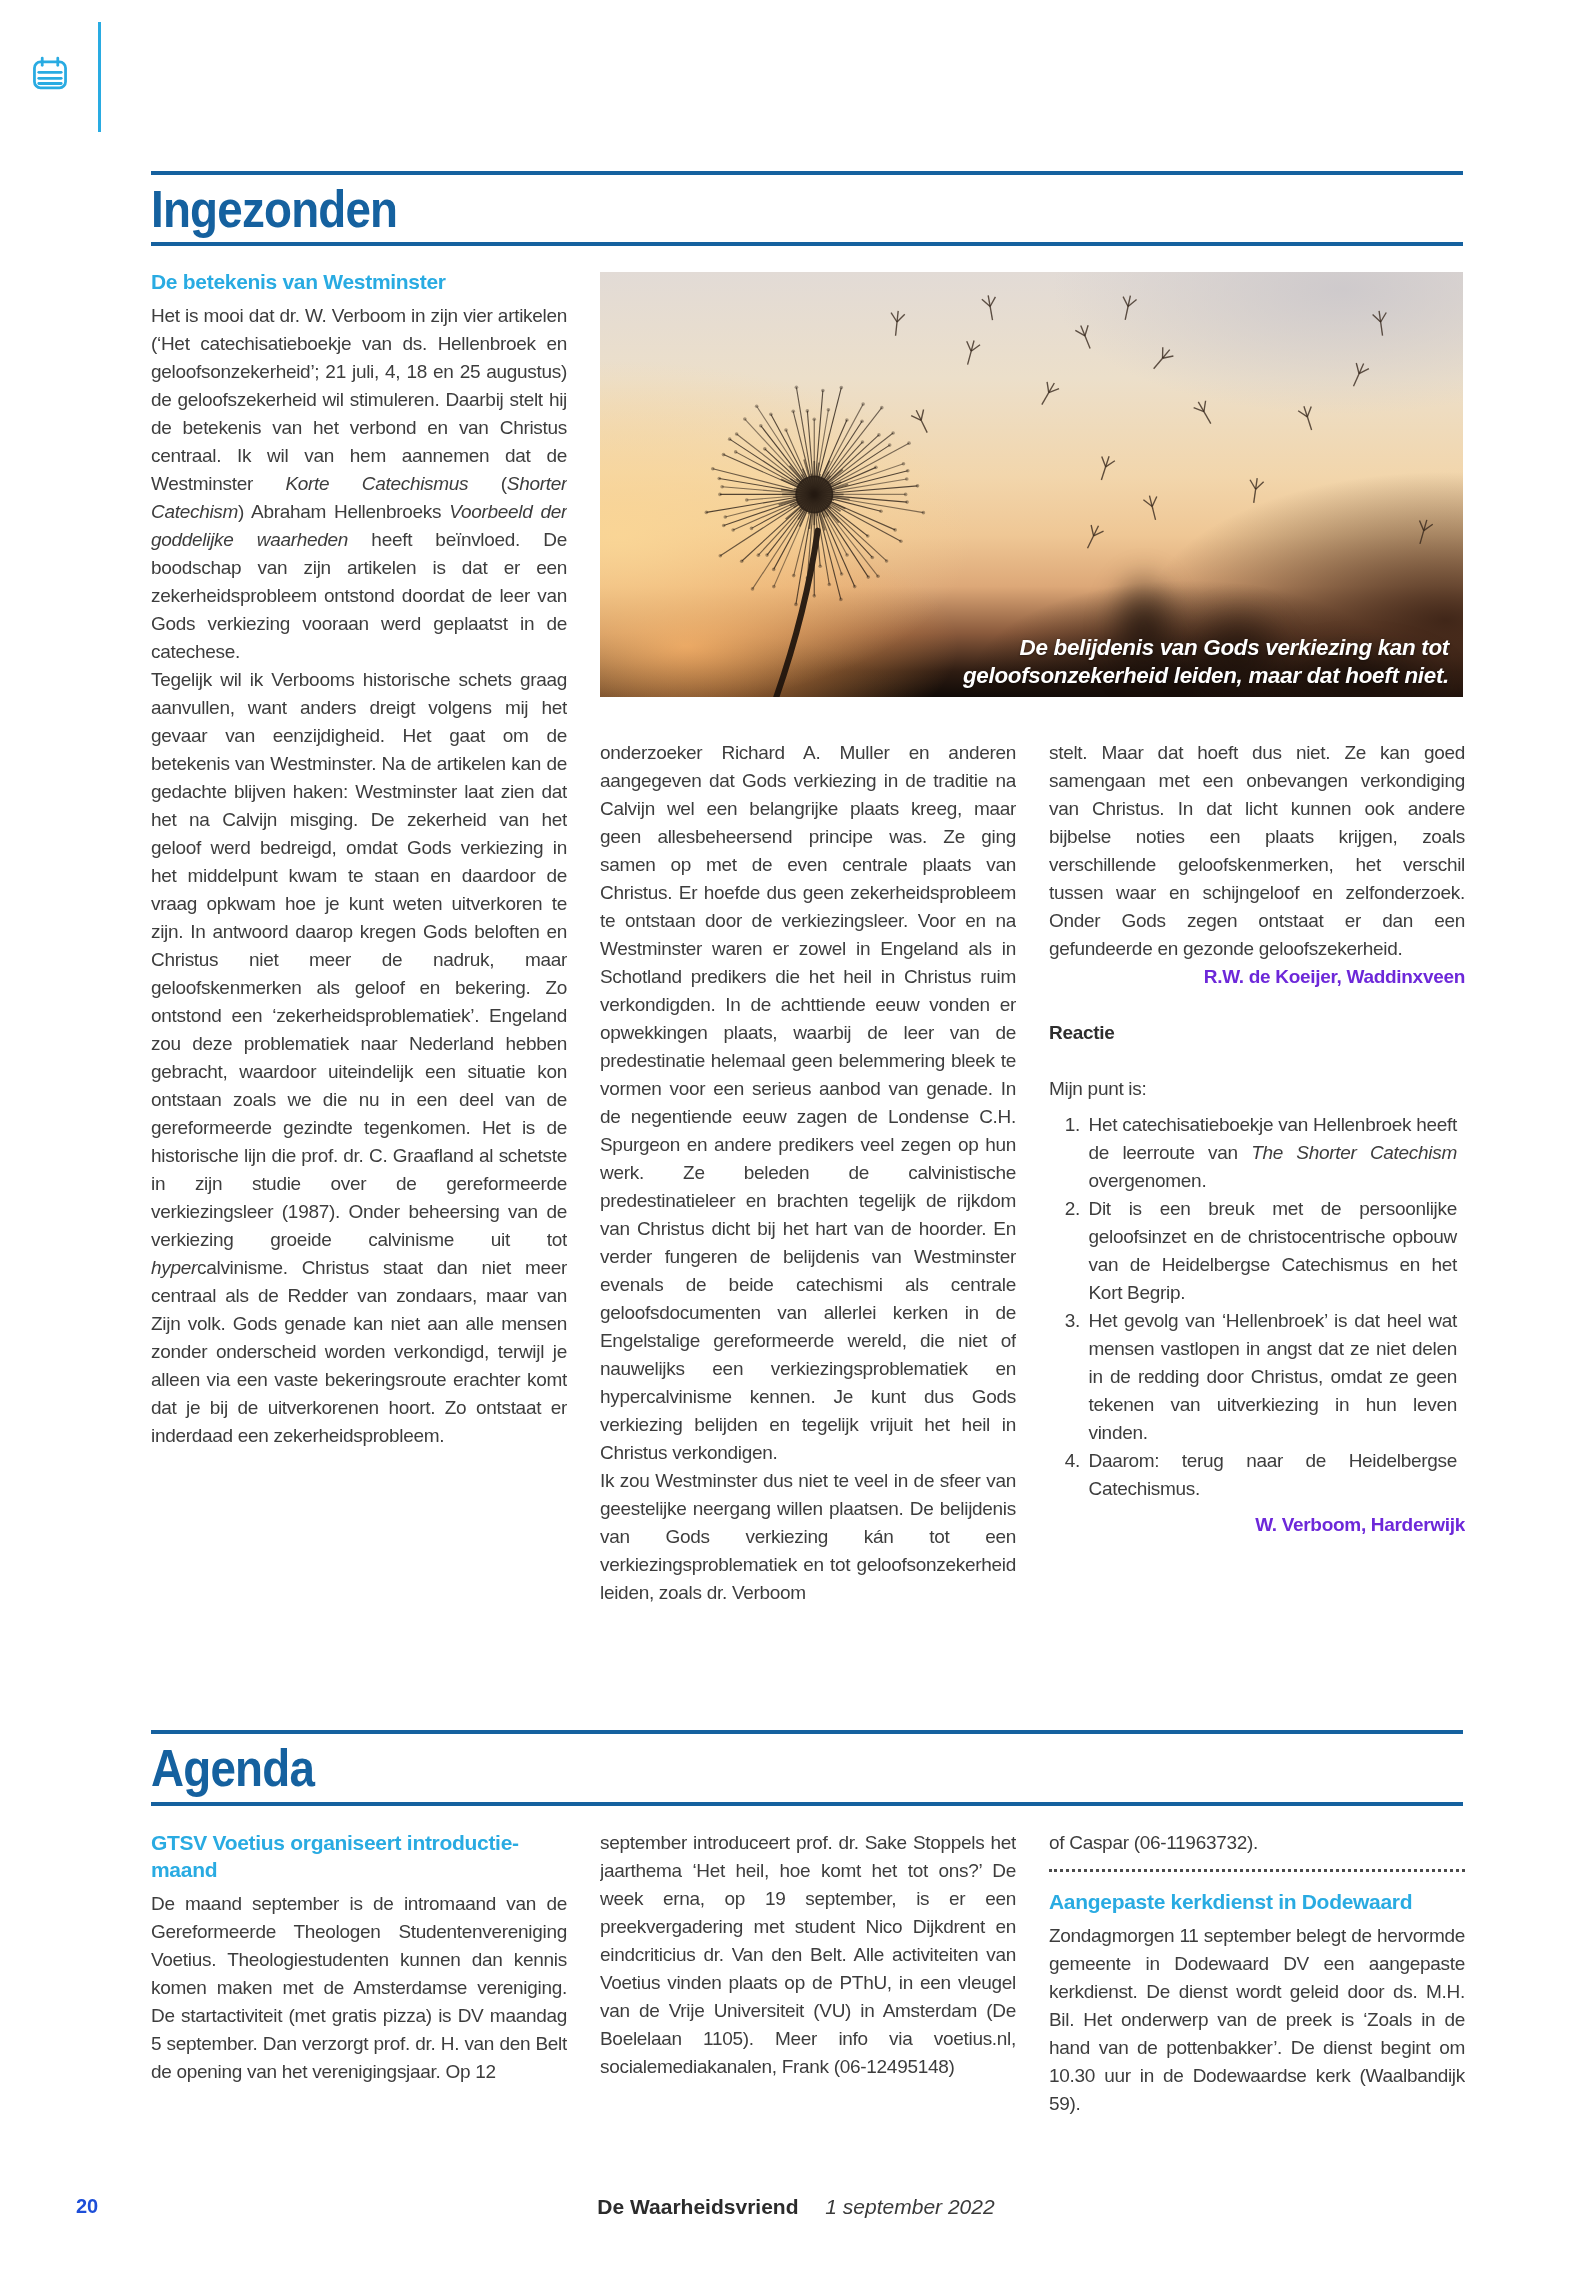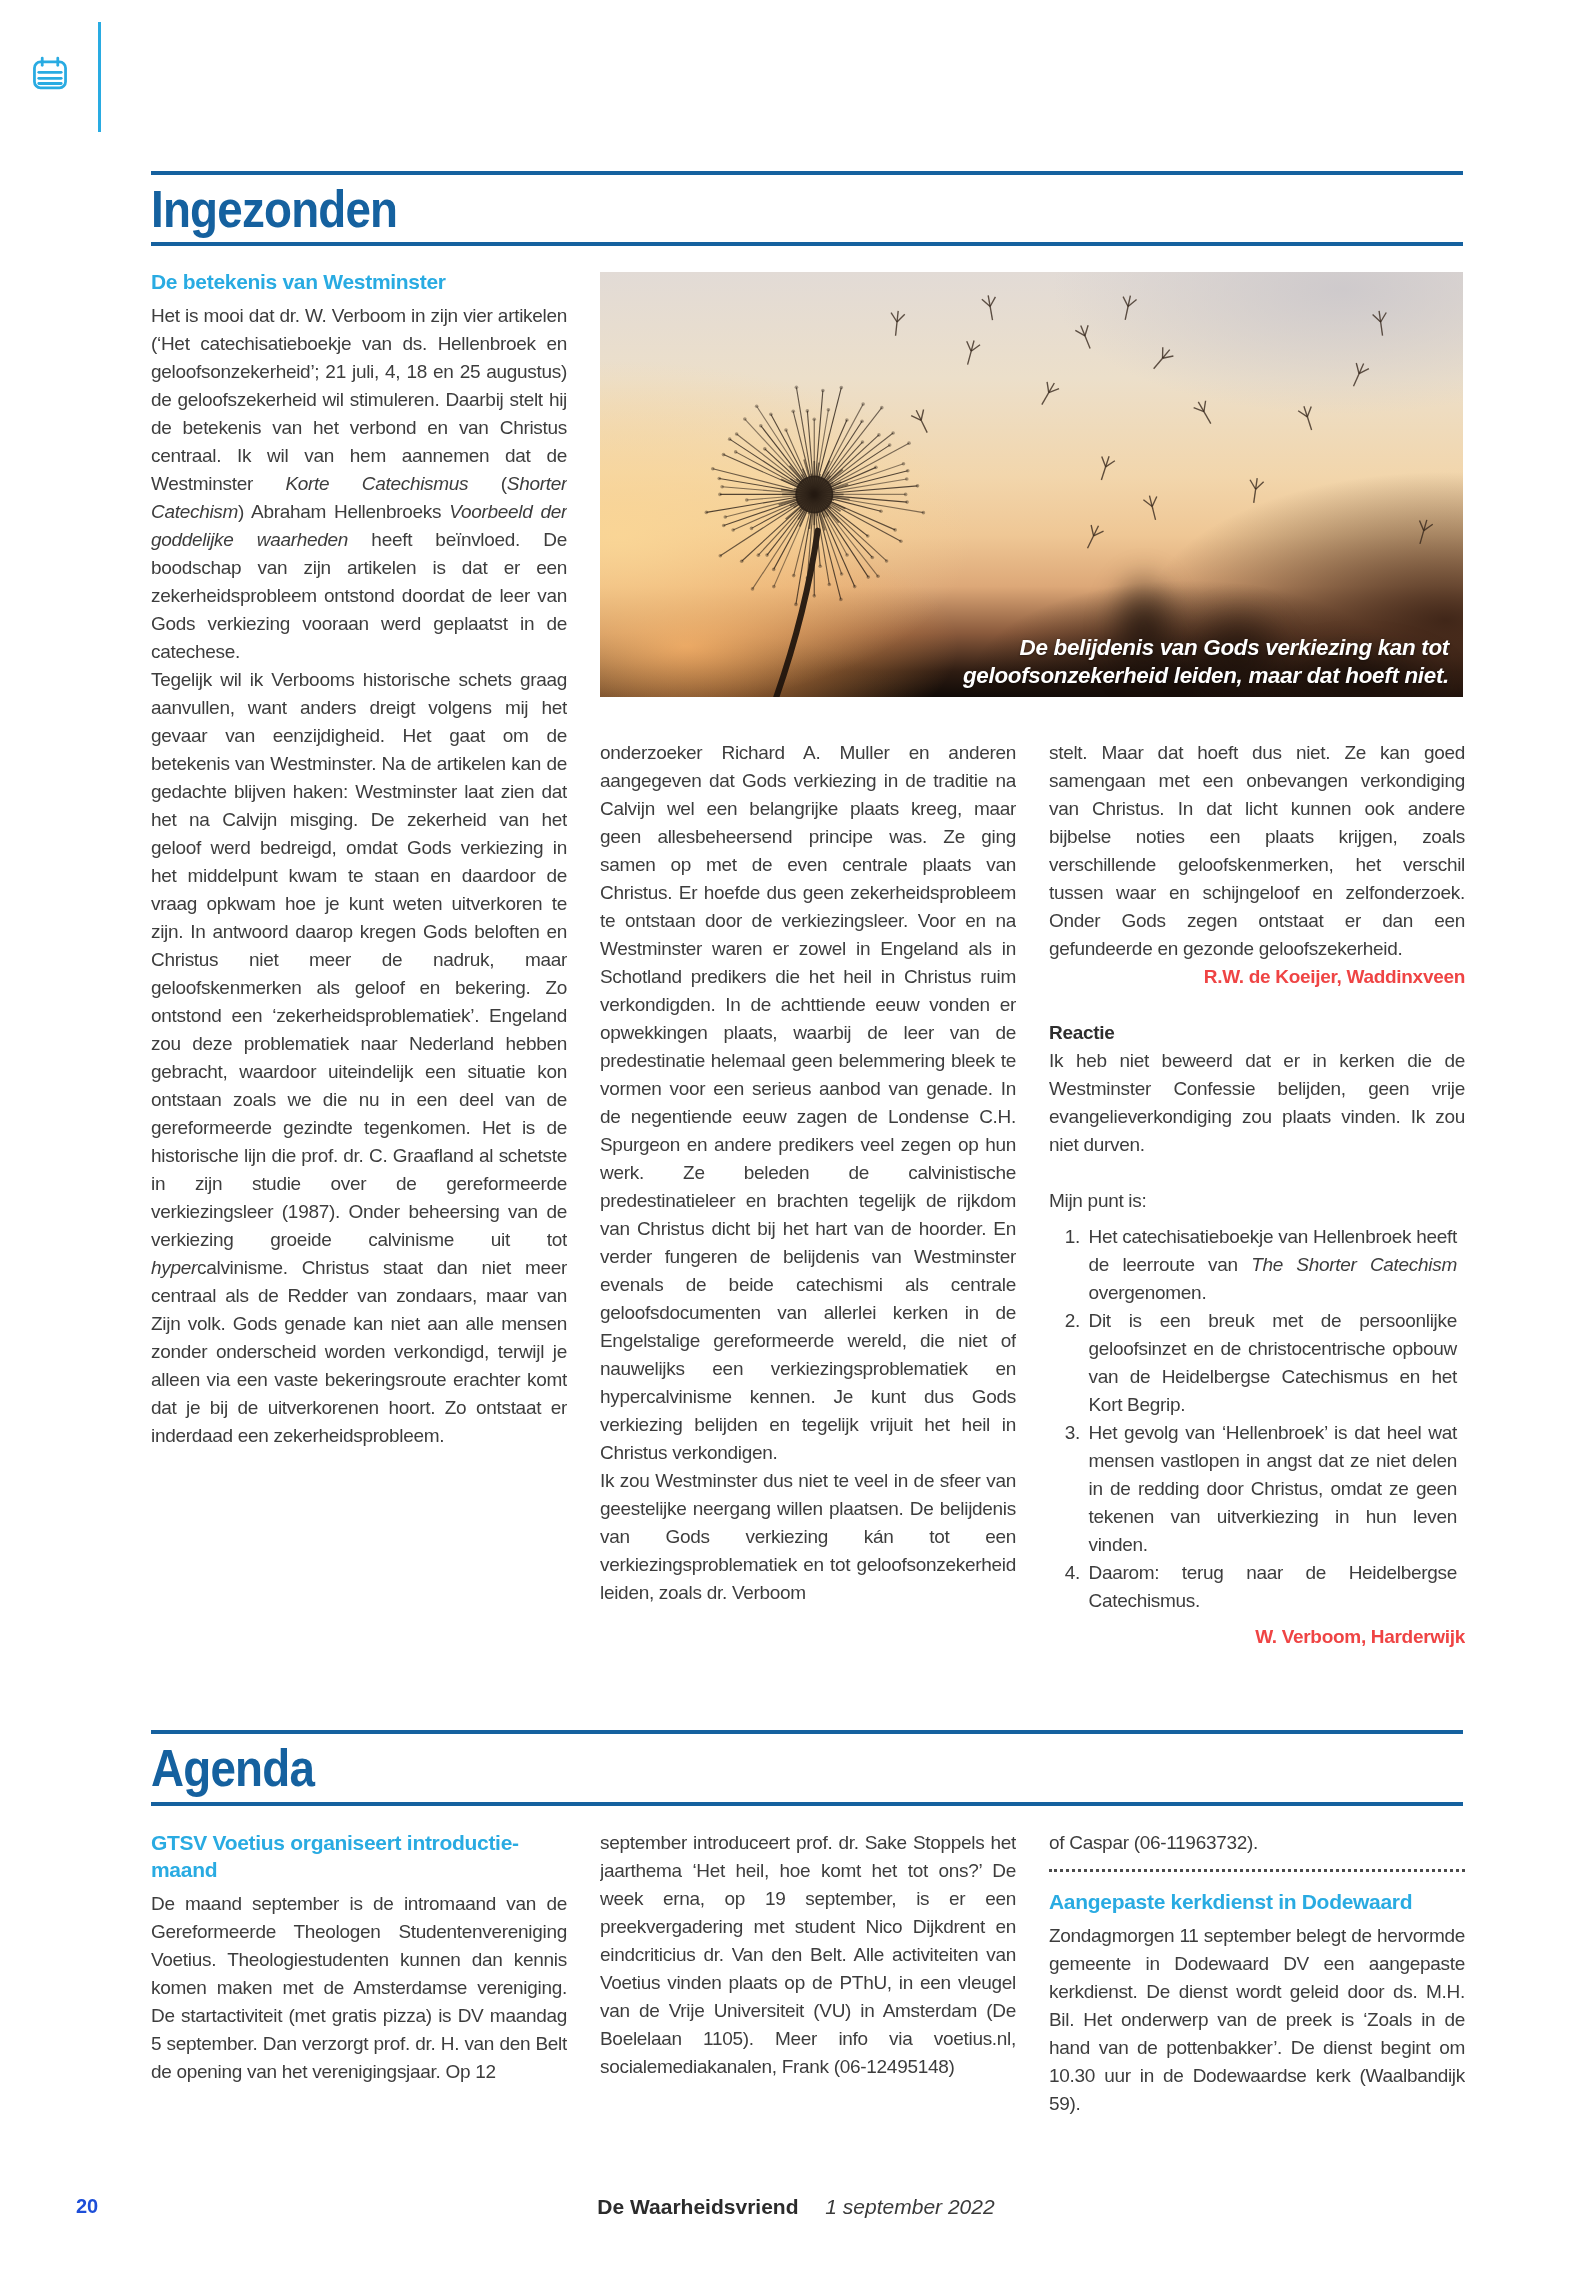--- a/index.html
+++ b/index.html
@@ -20,21 +20,21 @@
   
   .col{
     position:absolute;width:416px;font-size:19px;line-height:28px;
     letter-spacing:-0.3px;text-align:justify;color:#3d3d3d;overflow:hidden;
   }
   .col p{margin:0;}
   .subhead{
     color:var(--cyan,#29abe2);font-weight:bold;font-size:21px;line-height:27px;
     margin:0 0 7px 0;text-align:left;letter-spacing:-0.3px;
   }
-  .attr{font-weight:bold;text-align:right;color:#ef4444;}
+  .attr{font-weight:bold;text-align:right;color:#6d28d9;}
   .minihead{font-weight:bold;color:#2e2e2e;text-align:left;}
   .gap{height:28px;}
   ol.points{margin:8px;padding-left:28px;}
   ol.points li{padding-left:3.5px;margin:0;}
   .dotted{border:0;border-top:3.5px dotted #4b4b4b;margin:12px 0 15.5px 0;width:100%;}
   
   .photo{
     position:absolute;left:600px;top:272px;width:863px;height:425px;overflow:hidden;
     background-color:#e8dccb;
     background-image:
@@ -394,23 +394,20 @@
       </div>
   </div>
 
   <div class="col" style="left:1049px;top:739px;height:984px">
     <div>
         <p><span>stelt. Maar dat hoeft dus niet. Ze kan goed samengaan met een onbevangen verkondiging van Christus. In dat licht kunnen ook andere bijbelse noties een plaats krijgen, zoals verschillende geloofskenmerken, het verschil tussen waar en schijngeloof en zelfonderzoek. Onder Gods zegen ontstaat er dan een gefundeerde en gezonde geloofszekerheid.</span></p>
       </div>
     <p class="attr">R.W. de Koeijer, Waddinxveen</p>
     <div class="gap"></div>
     <p class="minihead">Reactie</p>
-    <div>
-        <p><span>Ik heb niet beweerd dat er in kerken die de Westminster Confessie belijden, geen vrije evangelieverkondiging zou plaats vinden. Ik zou niet durven.</span></p>
-      </div>
     <div class="gap"></div>
     <p>Mijn punt is:</p>
     <ol class="points">
         <li><span>Het catechisatieboekje van Hellenbroek heeft de leerroute van </span><span style="font-style: italic;">The Shorter Catechism</span><span> overgenomen.</span></li>
         <li><span>Dit is een breuk met de persoonlijke geloofsinzet en de christocentrische opbouw van de Heidelbergse Catechismus en het Kort Begrip.</span></li>
         <li><span>Het gevolg van ‘Hellenbroek’ is dat heel wat mensen vastlopen in angst dat ze niet delen in de redding door Christus, omdat ze geen tekenen van uitverkiezing in hun leven vinden.</span></li>
         <li><span>Daarom: terug naar de Heidelbergse Catechismus.</span></li>
       </ol>
     <p class="attr">W. Verboom, Harderwijk</p>
   </div>

